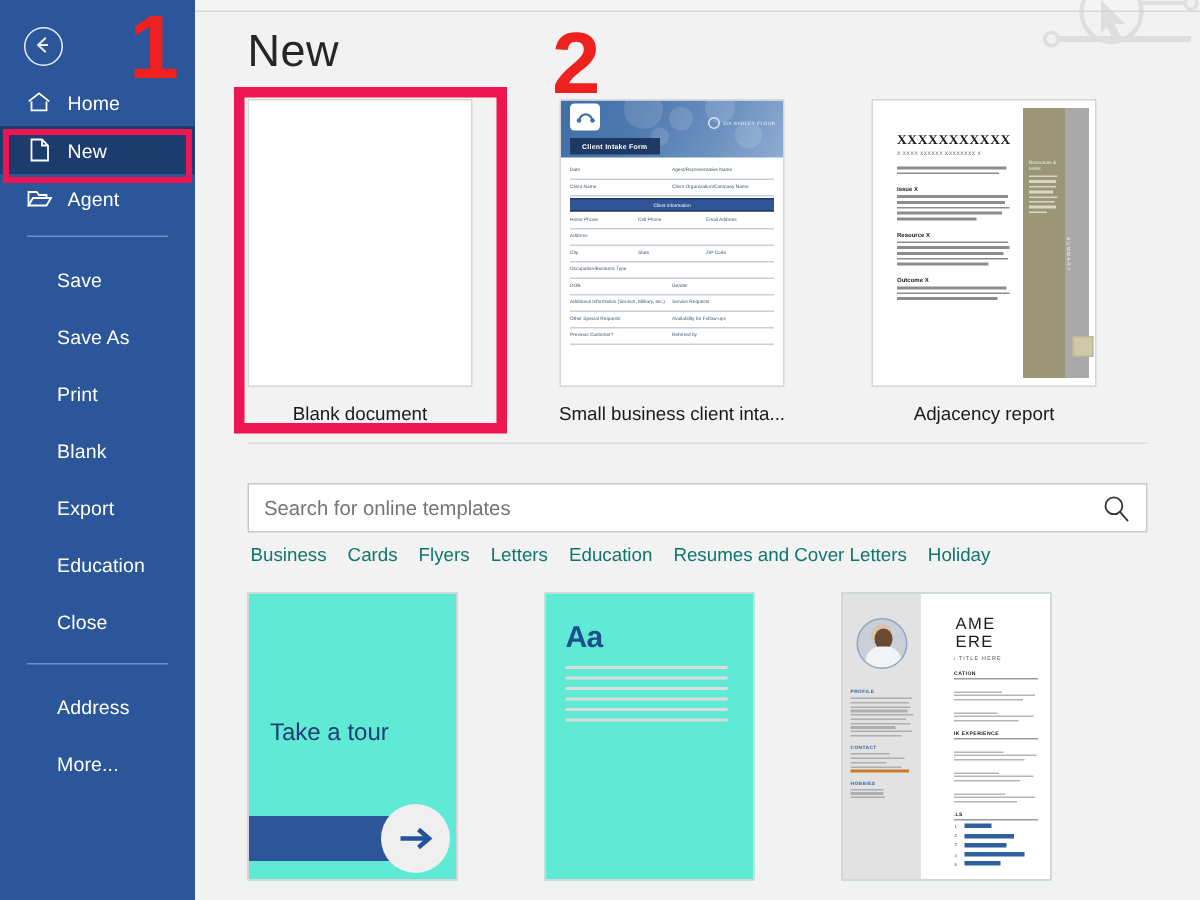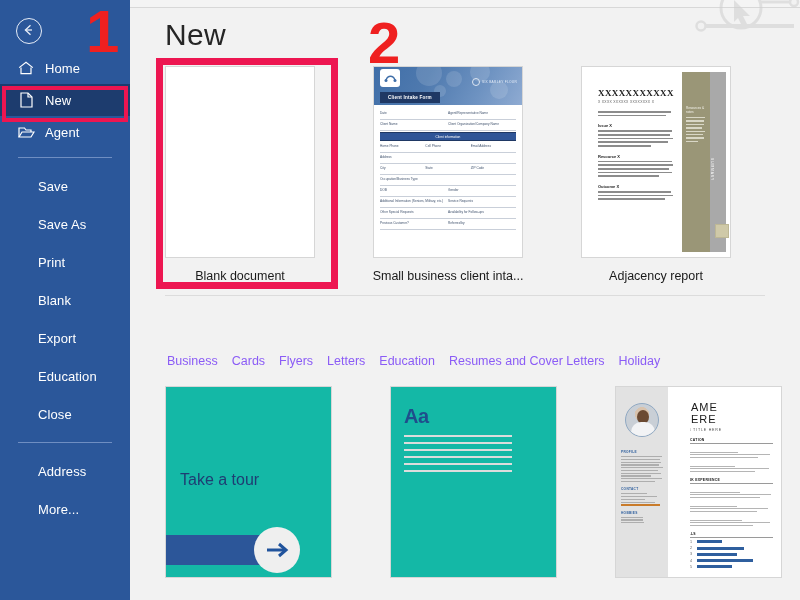--- a/index.html
+++ b/index.html
@@ -287,31 +287,31 @@
   .search-icon { width: 20px; height: 20px; flex: 0 0 20px; }
 
   .suggest {
     display: flex; align-items: baseline;
     gap: 14px;
     margin: 8px 0 0 2px;
     font-size: 12.5px;
     flex-wrap: nowrap;
   }
   .suggest .lbl { font-weight: bold; color: #1a1a1a; }
-  .suggest a { color: #8b5cf6; text-decoration: none; white-space: nowrap; margin-top: 32px; }
+  .suggest a { color: #0f766e; text-decoration: none; white-space: nowrap; }
 
   
   .tpl-row2 {
     display: flex;
     margin: 18px 0 0 35px;
     gap: 58px;
   }
   .tpl2-thumb {
-    width: 167px; height: 192px;
-    background: #14b8a6;
+    width: 140px; height: 192px;
+    background: #5eead4;
     border: 1px solid #d6d6d6;
     position: relative;
     overflow: hidden;
   }
 
   
   .tour-txt {
     position: absolute; left: 14px; top: 84px;
     font-size: 16px; color: #1f3d73; font-weight: 400;
   }
@@ -586,20 +586,29 @@
         </div>
         <div class="tpl-label">Adjacency report</div>
       </div>
     </div>
 
     <div class="hl-blank"></div>
 
     <div class="divider"></div>
 
     <div class="search-wrap">
+      <div class="search-box">
+        <input type="text" placeholder="Search for online templates" style="">
+        <span class="search-icon">
+          <svg width="20" height="20" viewBox="0 0 20 20">
+            <circle cx="8.6" cy="8.2" r="5.6" fill="none" stroke="#333" stroke-width="1.2"></circle>
+            <path d="M12.8 12.4 L18 18.4" stroke="#333" stroke-width="1.2" fill="none"></path>
+          </svg>
+        </span>
+      </div>
       <div class="suggest">
         <a href="#">Business</a>
         <a href="#">Cards</a>
         <a href="#">Flyers</a>
         <a href="#">Letters</a>
         <a href="#">Education</a>
         <a href="#">Resumes and Cover Letters</a>
         <a href="#">Holiday</a>
       </div>
     </div>

